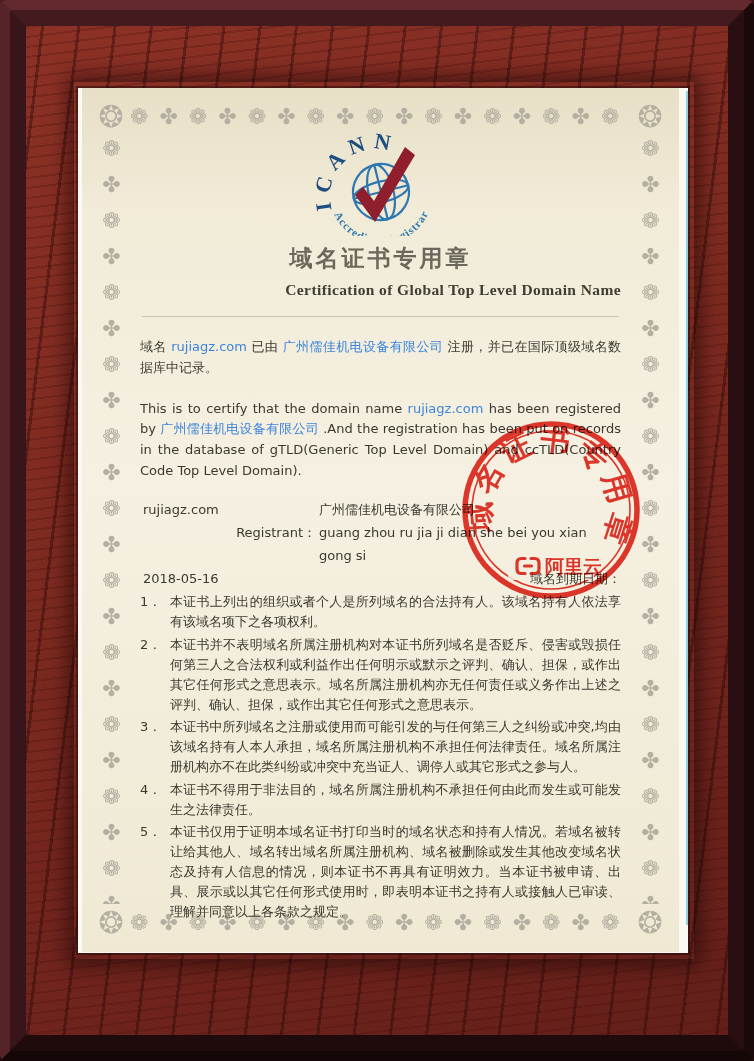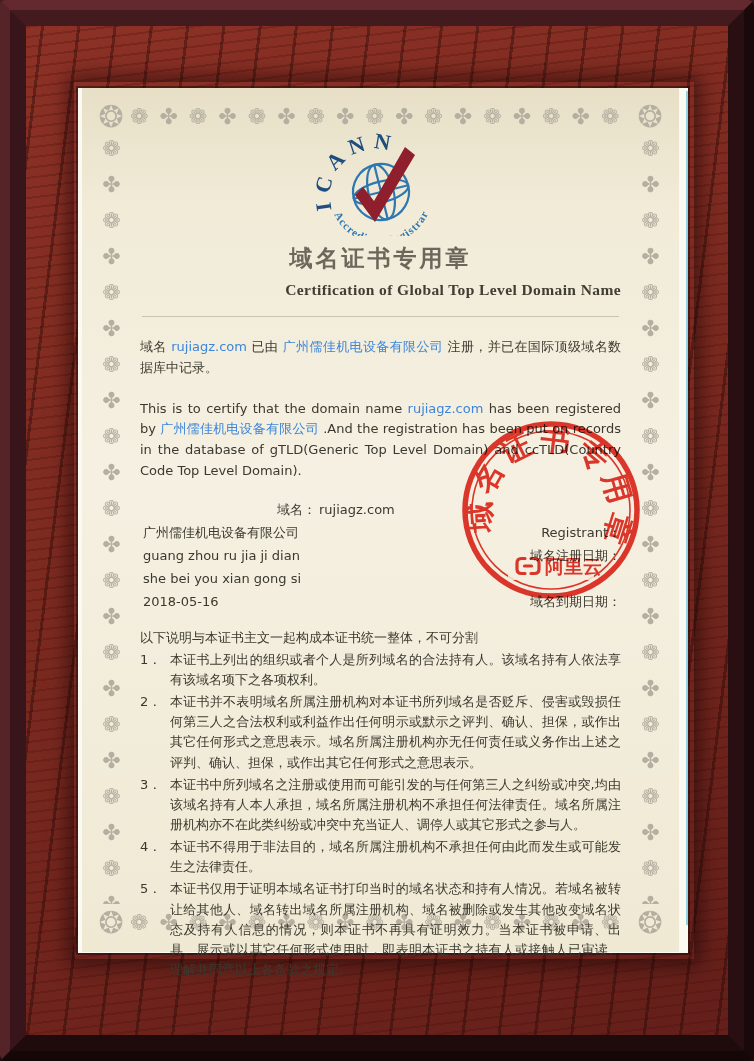--- a/index.html
+++ b/index.html
@@ -114,31 +114,28 @@
 
         <div class="cert-title">域名证书专用章</div>
         <div class="cert-subtitle">Certification of Global Top Level Domain Name</div>
         <div class="divider"></div>
 
         <p class="para"><span>域名 </span><span class="lnk">rujiagz.com</span><span> 已由 </span><span class="lnk">广州儒佳机电设备有限公司</span><span> 注册，并已在国际顶级域名数据库中记录。</span></p>
 
         <p class="para"><span>This is to certify that the domain name </span><span class="lnk">rujiagz.com</span><span> has been registered by </span><span class="lnk">广州儒佳机电设备有限公司</span><span> .And the registration has been put on records in the database of gTLD(Generic Top Level Domain) and ccTLD(Country Code Top Level Domain).</span></p>
 
         <div class="details">
-          <div class="d-label">域名：</div>
           <div class="d-value">rujiagz.com</div>
           <div class="d-value">广州儒佳机电设备有限公司</div>
           <div class="d-label">Registrant：</div>
           <div class="d-value">guang zhou ru jia ji dian she bei you xian gong si</div>
-          <div class="d-label">域名注册日期：</div>
           <div class="d-value">2018-05-16</div>
           <div class="d-label">域名到期日期：</div>
         </div>
 
-        <div class="notes-intro">以下说明与本证书主文一起构成本证书统一整体，不可分割</div>
 
         <div class="note">
           <span class="note-num">1．</span>
           <span class="note-text">本证书上列出的组织或者个人是所列域名的合法持有人。该域名持有人依法享有该域名项下之各项权利。</span>
         </div>
         <div class="note">
           <span class="note-num">2．</span>
           <span class="note-text">本证书并不表明域名所属注册机构对本证书所列域名是否贬斥、侵害或毁损任何第三人之合法权利或利益作出任何明示或默示之评判、确认、担保，或作出其它任何形式之意思表示。域名所属注册机构亦无任何责任或义务作出上述之评判、确认、担保，或作出其它任何形式之意思表示。</span>
         </div>
         <div class="note">

